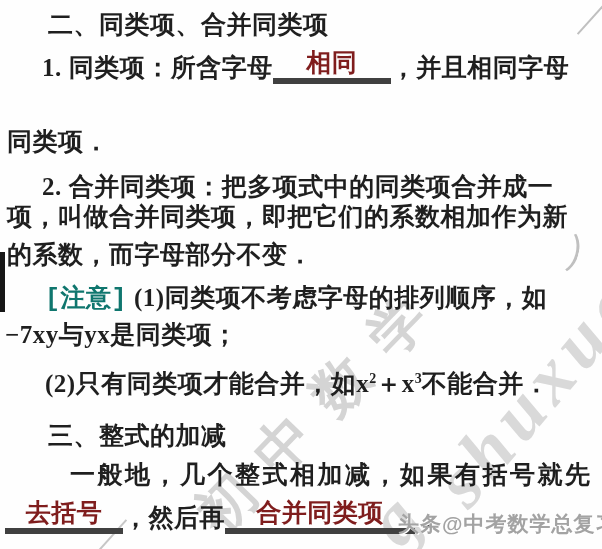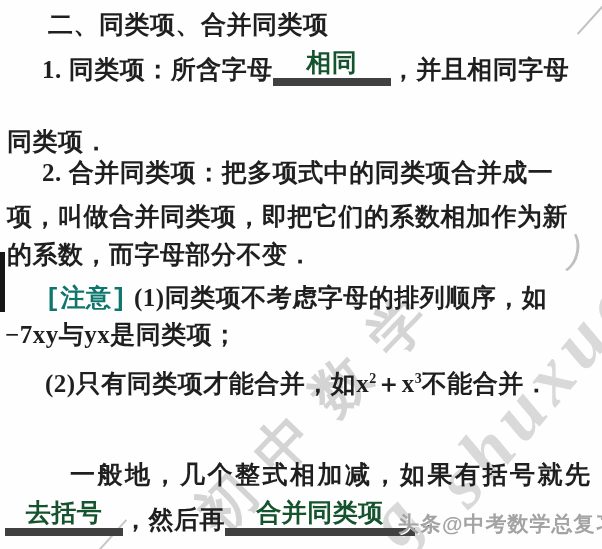--- a/index.html
+++ b/index.html
@@ -12,36 +12,36 @@
     font-weight:600;
     font-size:25px;
     letter-spacing:.5px;
     color:#1f1f1f;
   }
   .ln{position:absolute;white-space:nowrap;line-height:33px;}
   .ln1{left:48px;top:8px;font-weight:700;font-family:Liberation Serif, serif;}
   .ln2{left:42px;top:47px;}
   .ln3{left:7px;top:86px;}
   .ln4{left:7px;top:125px;}
-  .ln5{left:42px;top:156px;}
+  .ln5{left:42px;top:170px;}
   .ln6{left:7px;top:200px;}
   .ln7{left:7px;top:238px;}
   .ln8{left:45px;top:281px;}
   .ln9{left:5px;top:318px;}
   .ln10{left:45px;top:362px;}
   .ln11{left:48px;top:419px;font-weight:700;}
   .ln12{left:42px;top:458px;letter-spacing:2.5px;margin-left:28px;}
   .ln13{left:5px;top:497px;}
   .red{color:#0f766e;font-family:Liberation Mono, monospace;}
   .lat{font-family:"Liberation Serif",serif;}
   .gap-s{margin-left:7px;}
   .blank{
     display:inline-block;text-align:center;
-    border-bottom:8px solid #404040;
-    color:#14532d;vertical-align:bottom;line-height:31px;
+    border-bottom:6px solid #404040;
+    color:#7f1d1d;vertical-align:bottom;line-height:31px;
   }
   .b1{width:118px;}
   .b2{width:86px;}
   .b3{width:118px;}
   .b4{width:190px;}
   sup{font-size:14px;font-family:"Liberation Serif",serif;letter-spacing:0;}
   
   .wm{position:absolute;pointer-events:none;text-align:center;white-space:nowrap;}
   .wm-cjk{
     left:150px;top:371px;width:330px;height:58px;
@@ -96,20 +96,21 @@
   <div class="ln ln8">
     <span class="red">[注意]</span><span class="lat gap-s">(1)</span><span>同类项不考虑字母的排列顺序，如</span>
   </div>
   <div class="ln ln9">
     <span class="lat">−7xy</span><span>与</span><span class="lat">yx</span><span>是同类项；</span>
   </div>
   <div class="ln ln10">
     <span class="lat">(2)</span><span>只有同类项才能合并，如</span><span class="lat">x</span><sup>2</sup><span>＋</span><span class="lat">x</span><sup>3</sup><span>不能合并．</span>
   </div>
 
+  <div class="ln ln11">三、整式的加减</div>
   <div class="ln ln12">一般地，几个整式相加减，如果有括号就先</div>
   <div class="ln ln13">
     <span class="blank b3">去括号</span><span>，然后再</span><span class="blank b4">合并同类项</span><span>．</span>
   </div>
 
   <div class="badge">头条@中考数学总复习</div>
 
 </div>
 
 </body></html>

